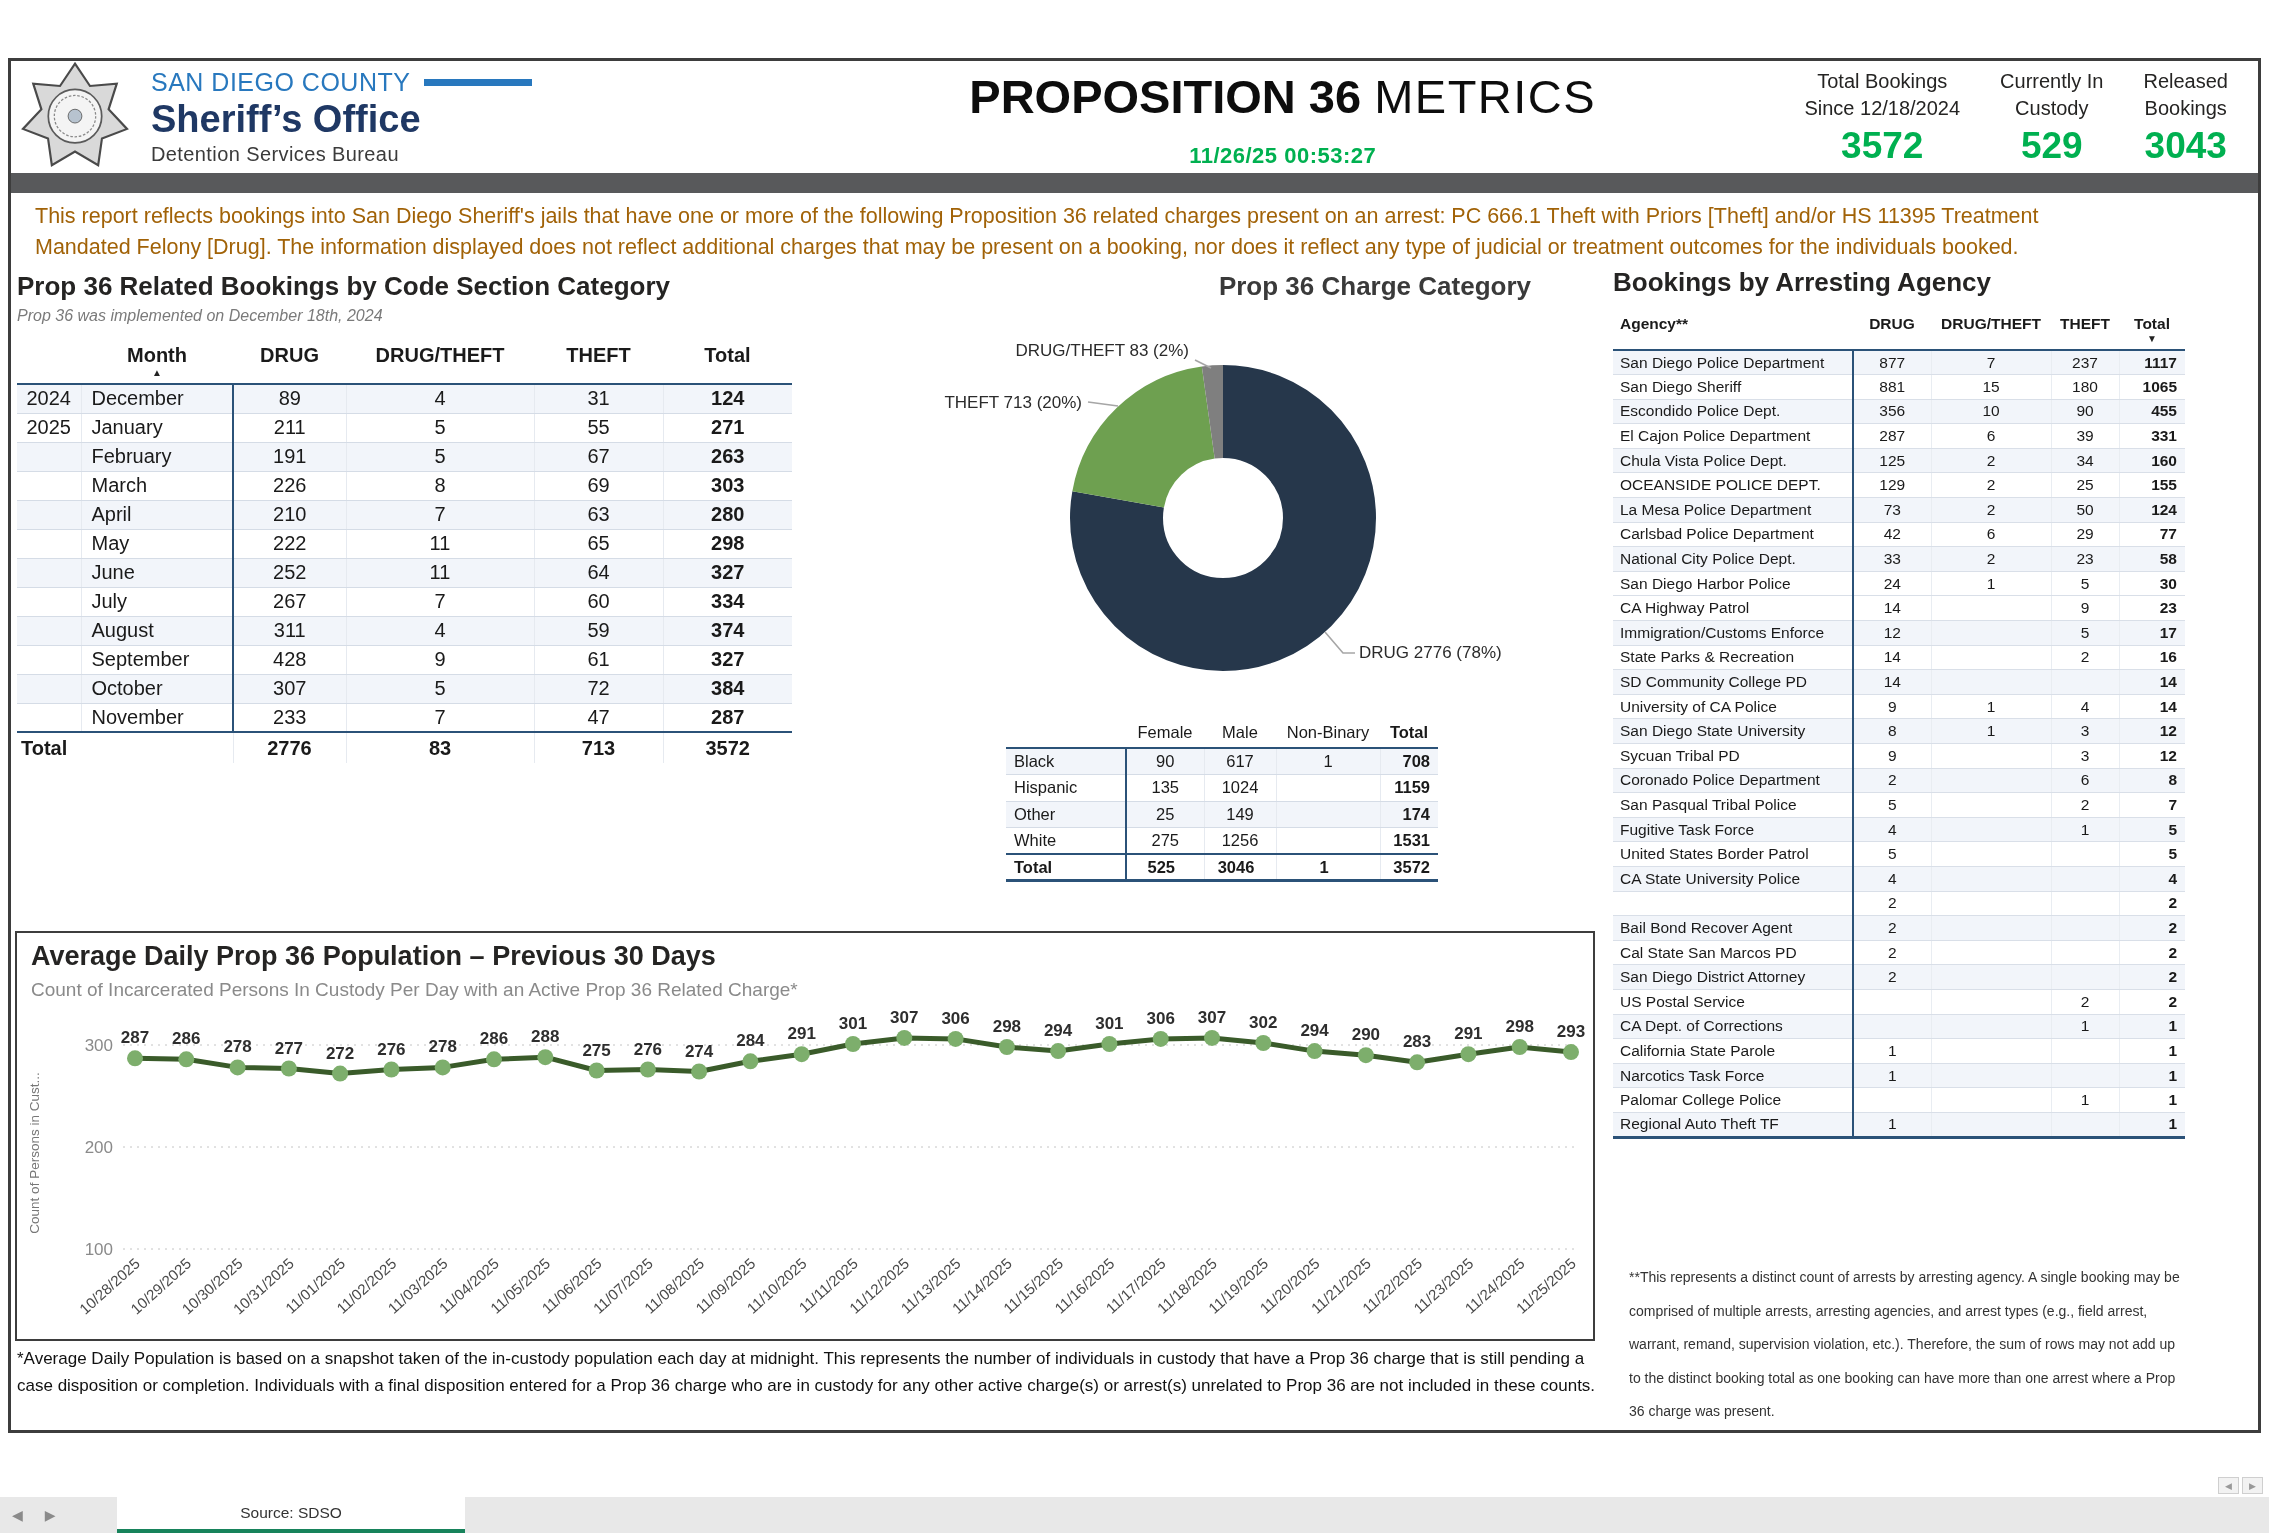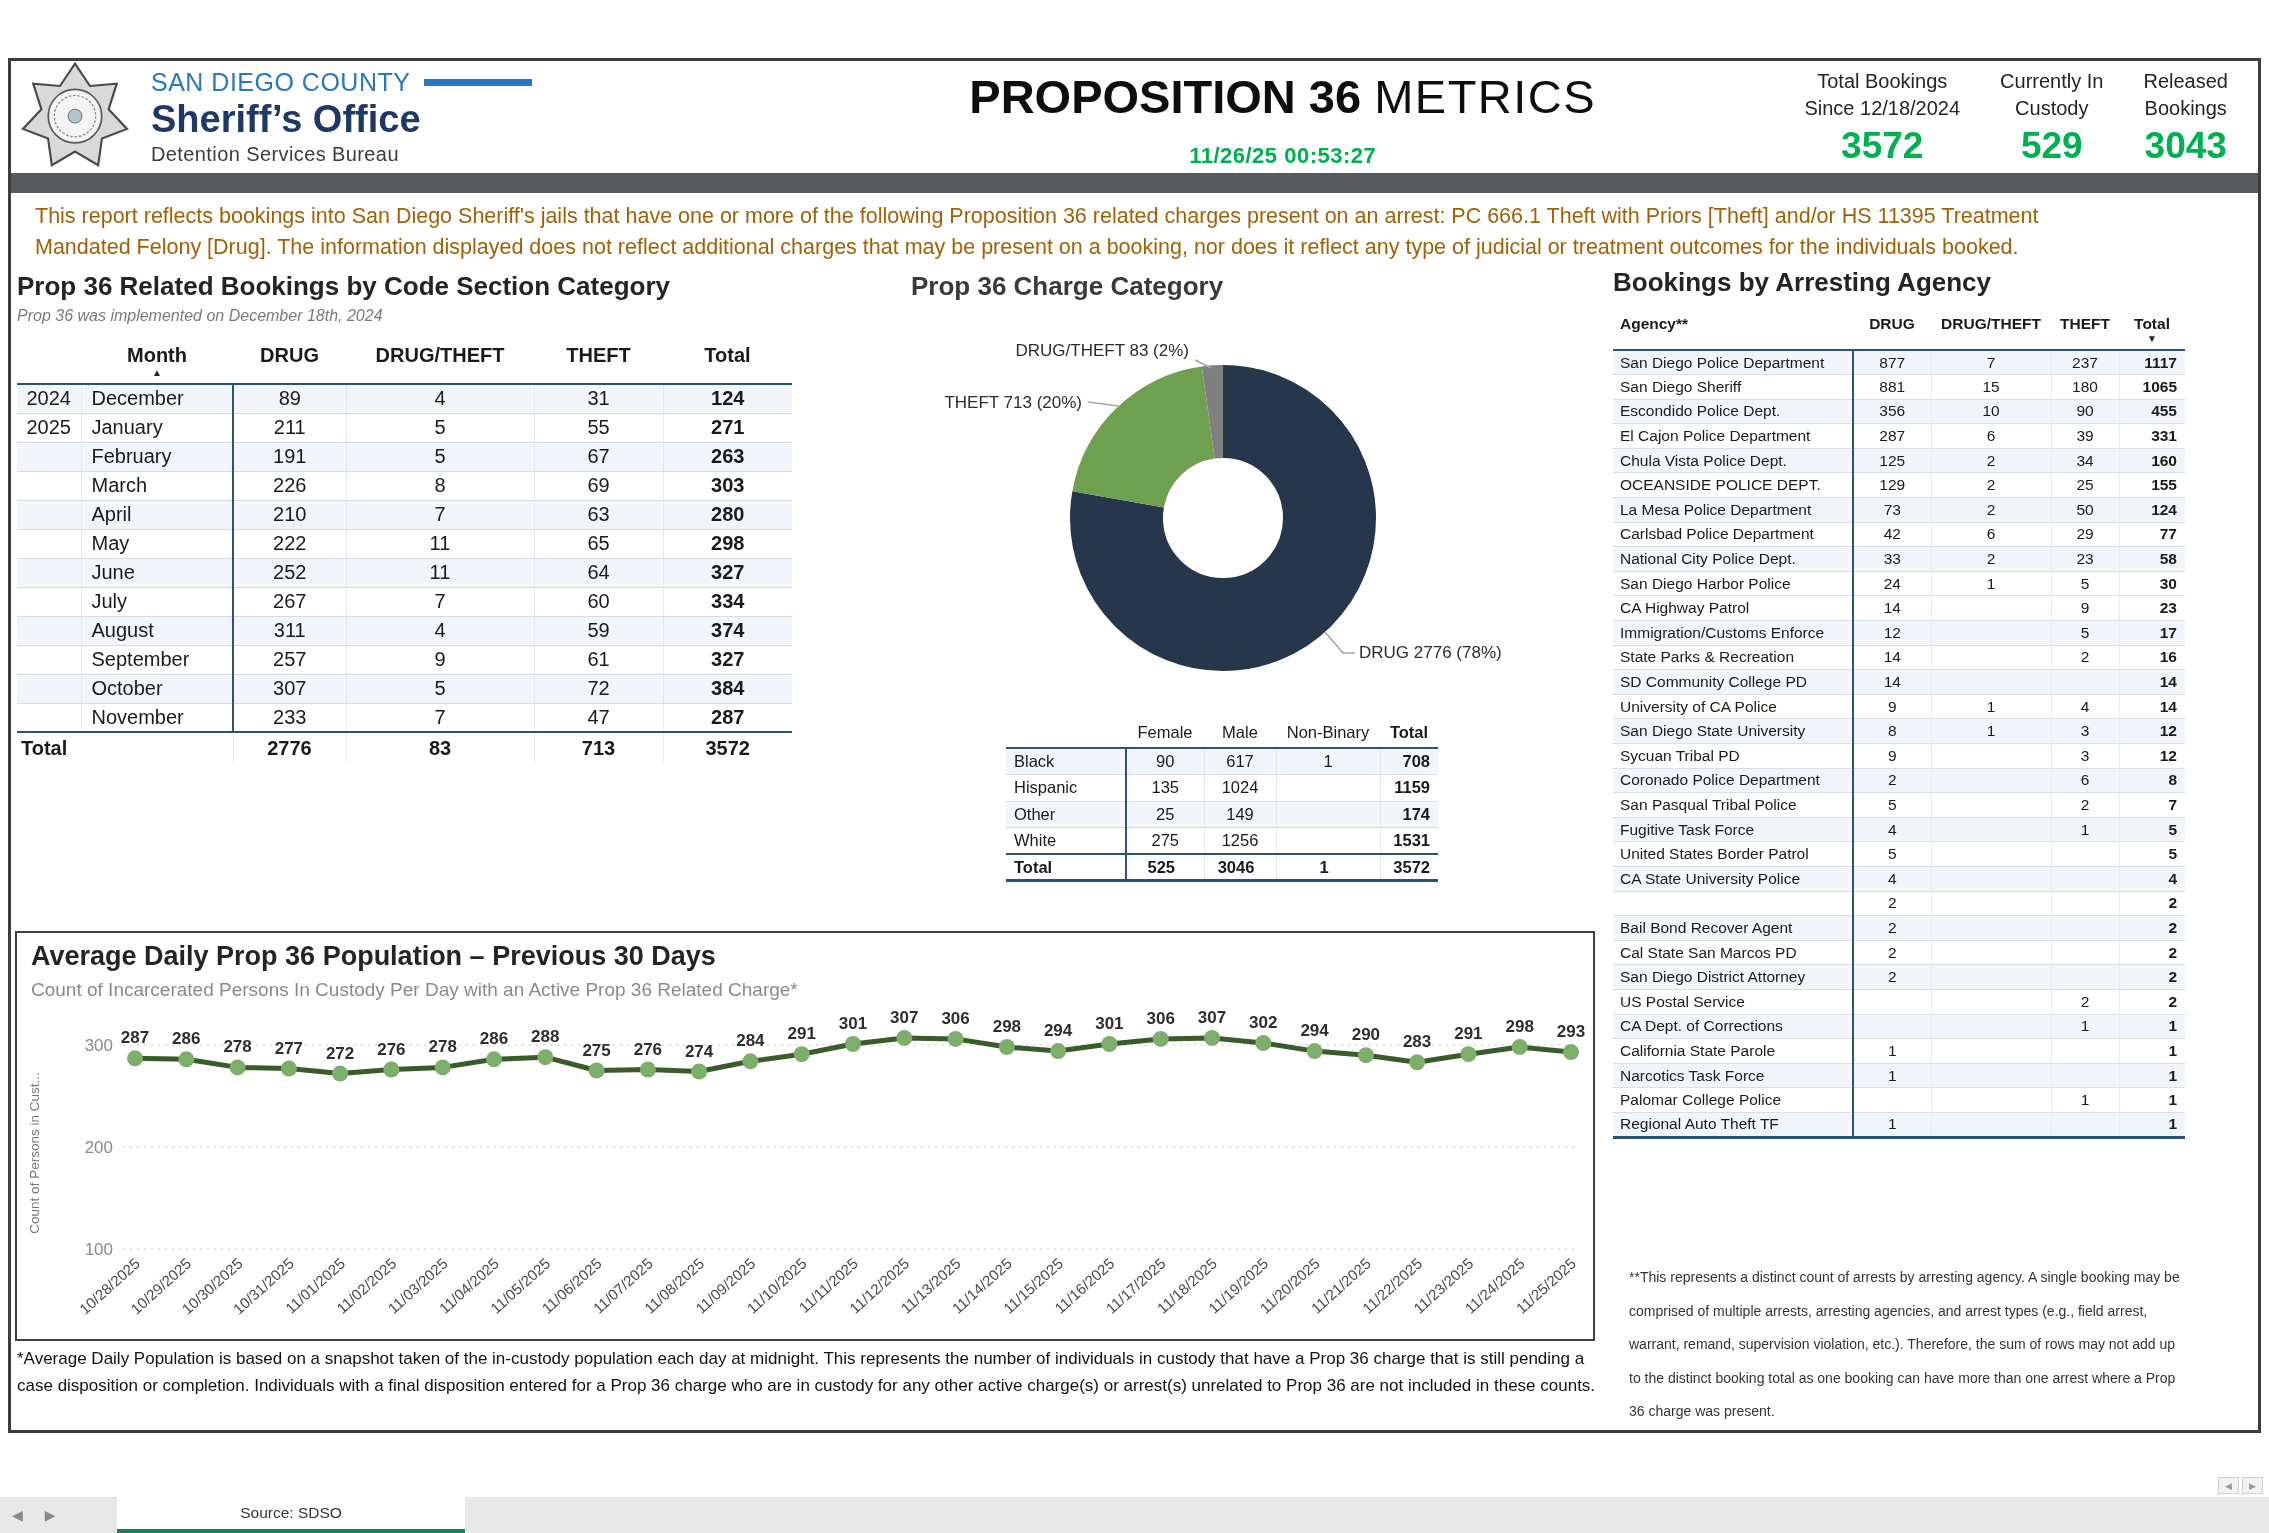--- a/index.html
+++ b/index.html
@@ -42,21 +42,21 @@
   .month-table td:last-child, .agency-table td:last-child, .demo-table td:last-child { border-right:none; }
   .month-table td.yc { font-size:20px; }
   .month-table td.mc { text-align:left; padding-left:10px; border-right:2px solid #2B5278; }
   td.totc { font-weight:700; }
   tr.tint td { background:#F2F5FA; }
   .month-table tr.totalrow td { border-top:2px solid #2B5278; border-bottom:none; font-weight:700; background:#fff; height:31px; }
   .month-table tr.totalrow td.tl { text-align:left; padding-left:4px; }
 
   
   .sec-donut { position:absolute; left:900px; top:8px; width:620px; height:450px; }
-  .donut-title { text-align:left; font-size:26px; font-weight:600; color:#3a3a3a; }
+  .donut-title { text-align:right; font-size:26px; font-weight:600; color:#3a3a3a; }
   .donut-svg { position:absolute; left:0; top:0; width:620px; height:450px; }
   .callout { position:absolute; font-size:17px; color:#2b2b2b; }
 
   
   .sec-demo { position:absolute; left:995px; top:455px; width:440px; }
   .demo-table { width:432px; font-size:16.5px; color:#1a1a1a; border-bottom:3px solid #2B5278; }
   .demo-table th { height:30px; font-weight:400; border-bottom:2px solid #2B5278; text-align:center; }
   .demo-table th.b { font-weight:700; }
   .demo-table td { height:26.5px; text-align:center; border-bottom:1px solid #D5DCE6; border-right:1px solid #E6EAF0; }
   .demo-table td.rc { text-align:left; padding-left:8px; border-right:2px solid #2B5278; }
@@ -251,21 +251,21 @@
        <td class="yc"></td>
                 <td class="mc">August</td>
        <td>311</td>
                 <td>4</td>
                 <td>59</td>
                 <td class="totc">374</td>
               </tr>
               <tr class="">
        <td class="yc"></td>
                 <td class="mc">September</td>
-       <td>257</td>
+       <td>428</td>
                 <td>9</td>
                 <td>61</td>
                 <td class="totc">327</td>
               </tr>
               <tr class="tint">
        <td class="yc"></td>
                 <td class="mc">October</td>
        <td>307</td>
                 <td>5</td>
                 <td>72</td>

